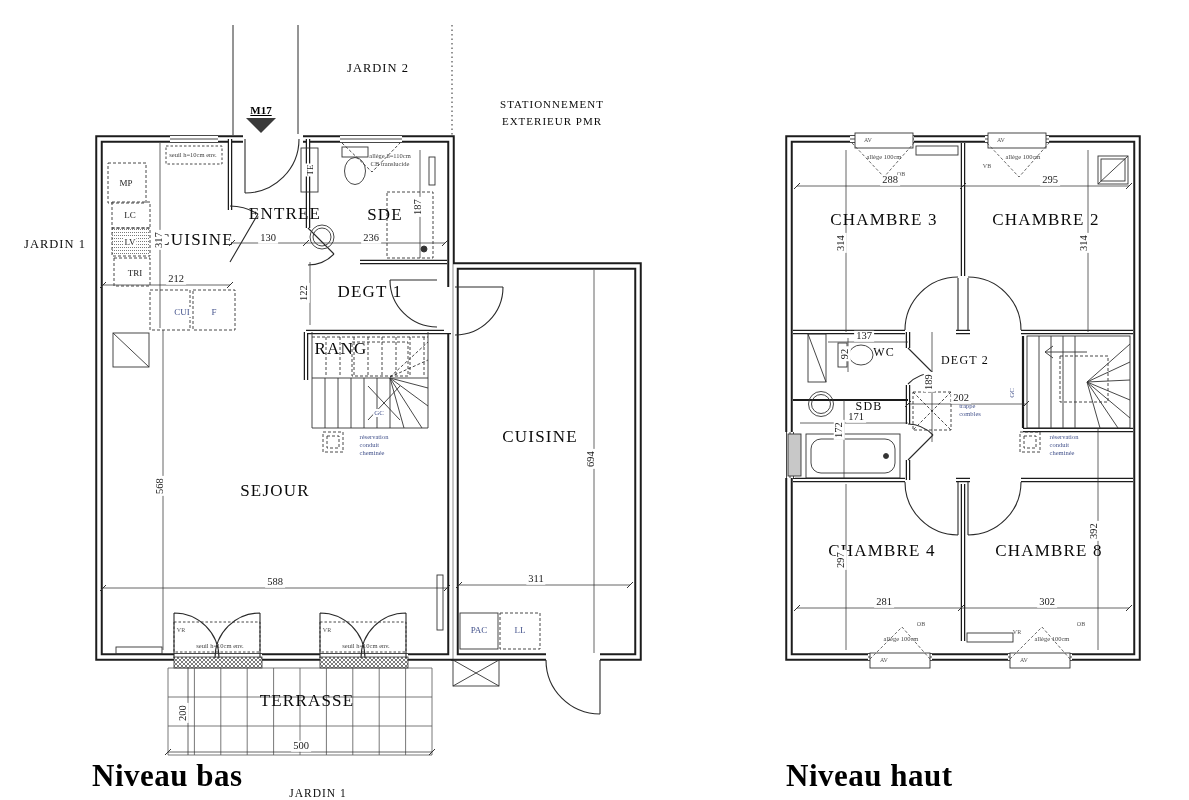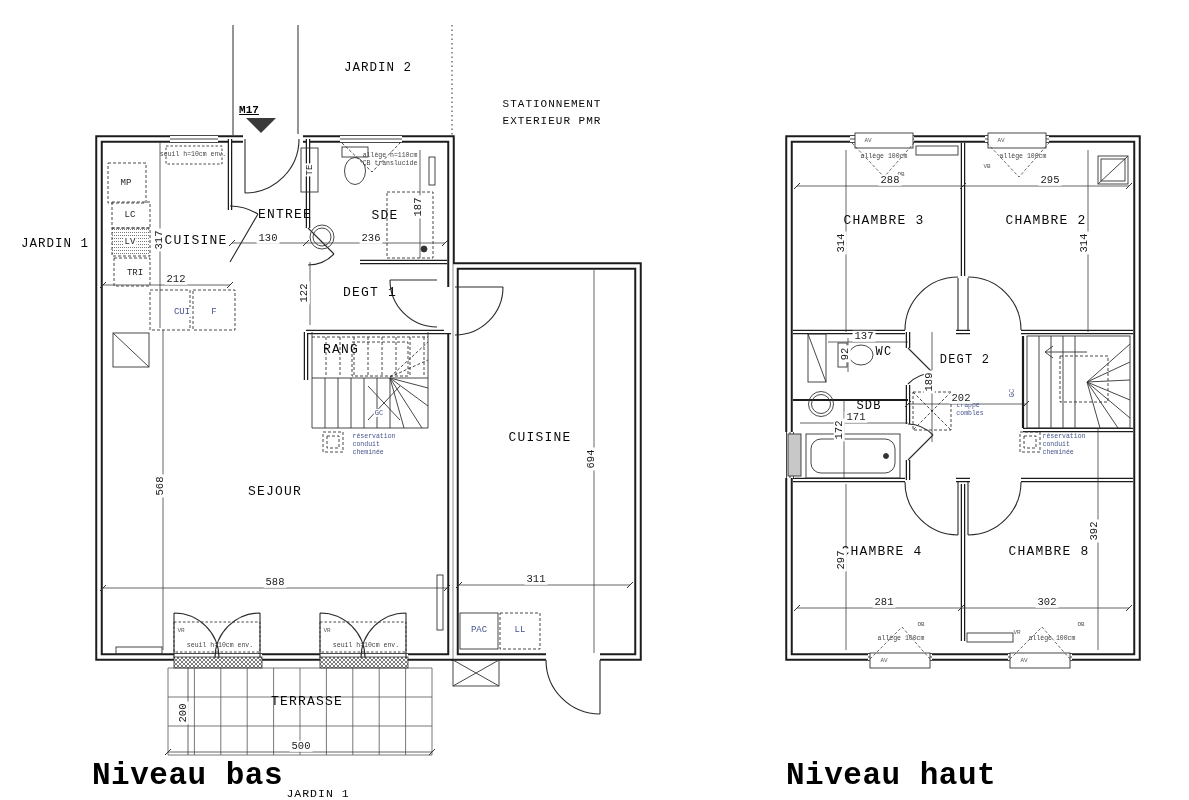--- a/index.html
+++ b/index.html
@@ -1,21 +1,21 @@
 <!DOCTYPE html>
 <html><head>
 <meta charset="utf-8">
 <style>
   html,body{margin:0;padding:0;background:#fff;}
   .stage{position:relative;width:1189px;height:800px;background:#fff;overflow:hidden;
-         font-family:Liberation Mono, monospace;color:#111;}
+         font-family:Liberation Serif, serif;color:#111;}
   .stage svg{position:absolute;left:0;top:0;}
   .t{position:absolute;transform:translate(-50%,-50%);white-space:nowrap;}
   .rot{transform:translate(-50%,-50%) rotate(-90deg);}
-  .room{font-size:13px;letter-spacing:1.2px;color:#0a0a0a;}
+  .room{font-size:17px;letter-spacing:1.2px;color:#0a0a0a;}
   .site{font-size:12.5px;letter-spacing:1px;color:#0a0a0a;}
   .marker{font-size:11px;font-weight:bold;text-decoration:underline;color:#000;}
   .dim{font-size:10.5px;color:#1a1a1a;background:#fff;padding:0 2px;line-height:1;}
   .fix{font-size:9px;color:#222;background:#fff;padding:0 1px;}
   .fix-acc{font-size:9px;color:#44538c;background:#fff;padding:0 1px;}
   .note{font-size:6.5px;color:#444;white-space:pre-line;text-align:center;line-height:1.2;}
   .note-acc{font-size:6.5px;color:#44538c;white-space:pre-line;text-align:left;line-height:1.2;}
   .tag{font-size:6px;color:#555;}
   .stat{font-size:11px;letter-spacing:1px;color:#0a0a0a;white-space:pre-line;text-align:center;line-height:1.5;}
   .title{position:absolute;font-size:31px;font-weight:bold;color:#000;letter-spacing:0.5px;}
@@ -275,21 +275,21 @@
       <path d="M794 189 L800 183 M960 189 L966 183 M1126 189 L1132 183"></path>
       <path d="M794 611 L800 605 M958 611 L964 605 M1126 611 L1132 605"></path>
       <path d="M905 407 L911 401 M1023 407 L1029 401"></path>
     </g>
   </g>
 </svg>
 
 
 <div style="display:contents">
   <span class="t site" style="left:378px;top:68px">JARDIN 2</span>
-  <span class="t marker" style="left:249px;top:110px">M17</span>
+  <span class="t marker" style="left:261px;top:110px">M17</span>
   <span class="t stat" style="left:552px;top:112px">STATIONNEMENT
 EXTERIEUR PMR</span>
   <span class="t site" style="left:55px;top:244px">JARDIN 1</span>
   <span class="t site" style="left:318px;top:793px;font-size:11.5px">JARDIN 1</span>
 
   <span class="t room" style="left:196px;top:240px">CUISINE</span>
   <span class="t room" style="left:285px;top:214px">ENTREE</span>
   <span class="t room" style="left:385px;top:215px">SDE</span>
   <span class="t room" style="left:370px;top:292px">DEGT 1</span>
   <span class="t room" style="left:341px;top:349px">RANG</span>

